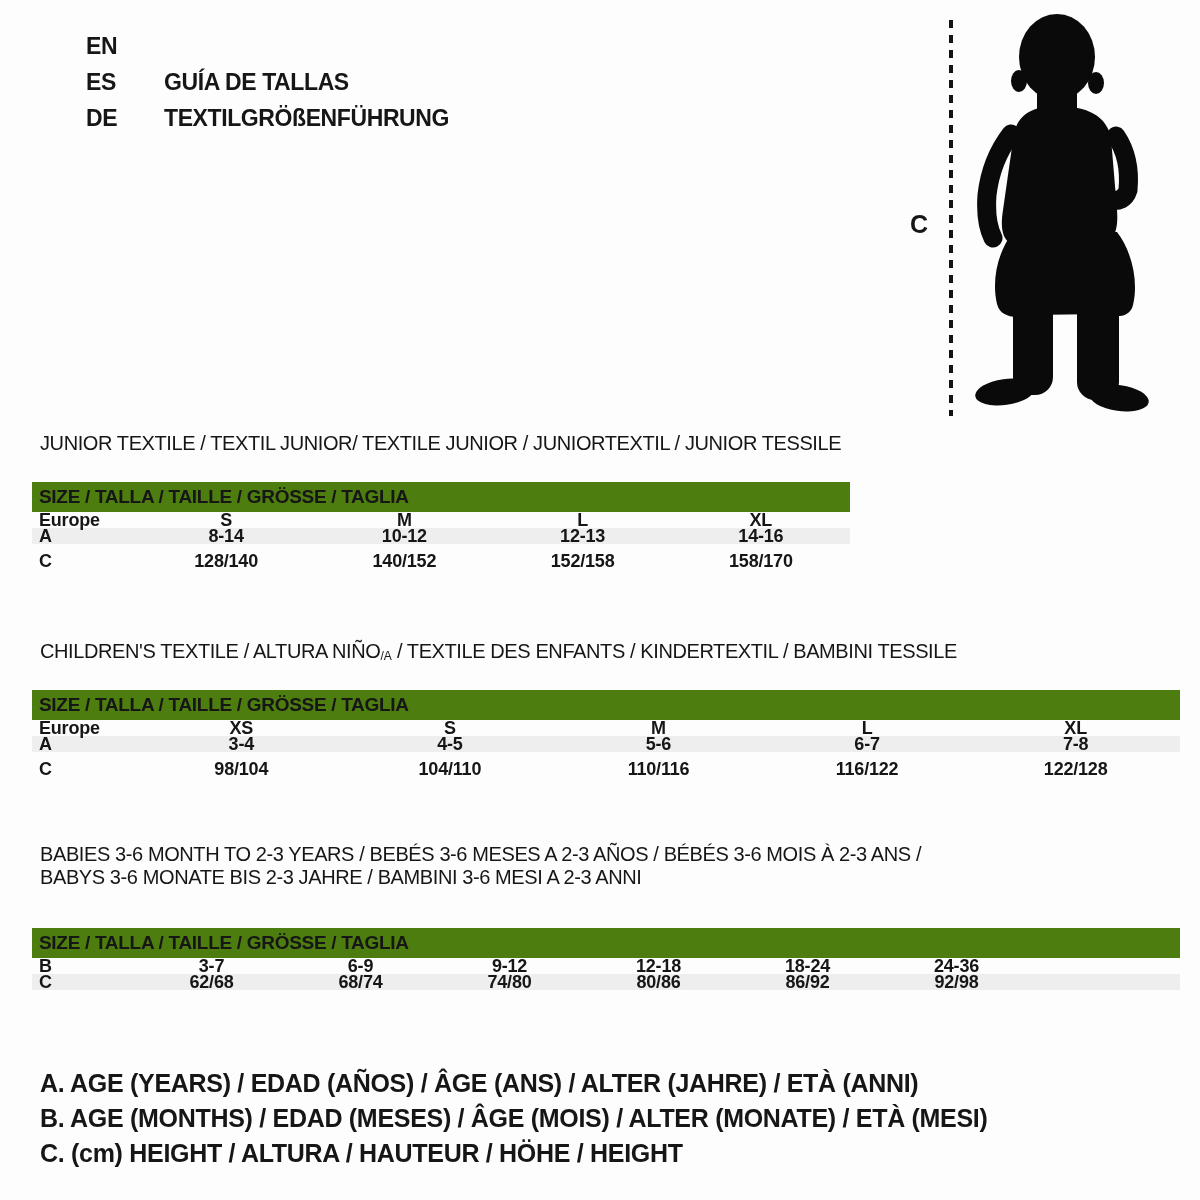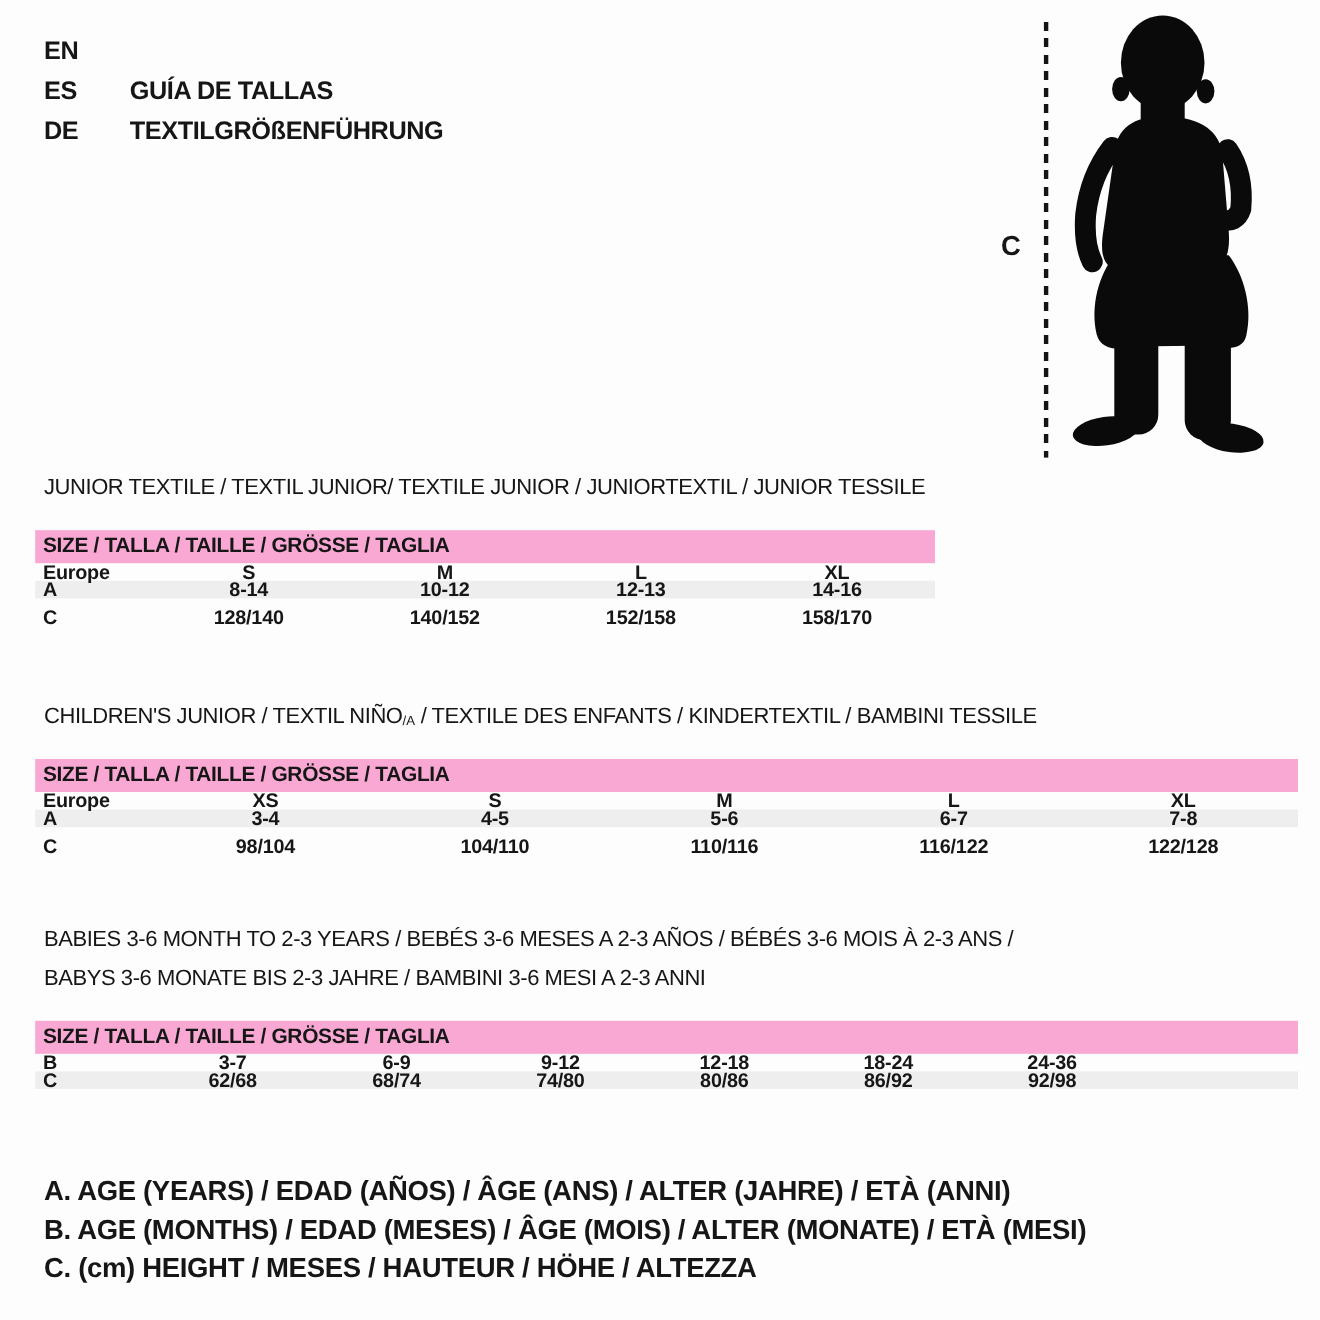--- a/index.html
+++ b/index.html
@@ -2,41 +2,41 @@
 <html><head>
 <meta charset="utf-8">
 <style>
   html,body { margin:0; padding:0; background:#ffffff; }
   body { width:1200px; height:1200px; font-family:"Liberation Sans", sans-serif; color:#161616; }
   .page { position:relative; width:1200px; height:1200px; background:#fdfdfd; overflow:hidden; }
 
   
   .lang-block { position:absolute; left:40px; top:28px; }
   .lang-row { display:flex; height:36px; align-items:center; font-weight:bold; font-size:23px; letter-spacing:-0.4px; white-space:nowrap; }
-  .lang-code { width:78px; flex:0 0 78px; }
+  .lang-code { width:78px; flex:0 0 78px;margin-left:46px; }
 
   
   .figure { position:absolute; left:880px; top:0; width:320px; height:432px; }
   .measure-line { position:absolute; left:69px; top:20px; width:4px; height:396px;
     background:repeating-linear-gradient(to bottom, #141414 0 8px, transparent 8px 15px); }
   .figure-label { position:absolute; left:30px; top:210px; font-weight:bold; font-size:25px; }
   .silhouette-svg { position:absolute; left:93px; top:10px; }
 
   
   .section-heading { position:absolute; left:40px; font-weight:normal; font-size:20px;
     letter-spacing:-0.4px; white-space:nowrap; }
   .section-heading .sub { font-size:12px; position:relative; top:2px; letter-spacing:0; }
-  .heading-line2 { display:block; margin-top:12px; }
+  .heading-line2 { display:block; }
 
   
   .size-table { position:absolute; left:32px; }
   .tbl-junior   { top:482px; width:818px; }
   .tbl-children { top:690px; width:1148px; }
   .tbl-babies   { top:928px; width:1148px; }
-  .size-bar { height:30px; background:#f9a8d4; font-weight:bold; font-size:19px;
+  .size-bar { height:30px; background:#4d7c0f; font-weight:bold; font-size:19px;
     line-height:30px; padding-left:7px; letter-spacing:-0.3px; box-sizing:border-box; }
   .trow { display:flex; height:16px; align-items:center; font-weight:bold; font-size:18px;
     letter-spacing:-0.2px; }
   .trow.alt { background:#eeeeee; }
   .trow.tall { height:34px; }
   .tlabel { flex:0 0 105px; width:105px; padding-left:7px; box-sizing:border-box; }
   .tcell { flex:1 1 0; text-align:center; }
   .tcell.empty { }
 
   
@@ -116,21 +116,21 @@
     <div class="trow tall">
       <div class="tlabel">C</div>
       <div class="tcell">128/140</div>
       <div class="tcell">140/152</div>
       <div class="tcell">152/158</div>
       <div class="tcell">158/170</div>
     </div>
   </div>
 
   <div class="section-heading" style="top:640px;">
-    <span>CHILDREN'S JUNIOR / TEXTIL NIÑO</span><span class="sub">/A</span><span> / TEXTILE DES ENFANTS / KINDERTEXTIL / BAMBINI TESSILE</span>
+    <span>CHILDREN'S TEXTILE / ALTURA NIÑO</span><span class="sub">/A</span><span> / TEXTILE DES ENFANTS / KINDERTEXTIL / BAMBINI TESSILE</span>
   </div>
   <div class="size-table tbl-children">
     <div class="size-bar">SIZE / TALLA / TAILLE / GRÖSSE / TAGLIA</div>
     <div class="trow">
       <div class="tlabel">Europe</div>
       <div class="tcell">XS</div>
       <div class="tcell">S</div>
       <div class="tcell">M</div>
       <div class="tcell">L</div>
       <div class="tcell">XL</div>
@@ -177,16 +177,16 @@
       <div class="tcell">80/86</div>
       <div class="tcell">86/92</div>
       <div class="tcell">92/98</div>
       <div class="tcell empty"></div>
     </div>
   </div>
 
   <div class="legend">
     <div class="legend-line">A. AGE (YEARS) / EDAD (AÑOS) / ÂGE (ANS) / ALTER (JAHRE) / ETÀ (ANNI)</div>
     <div class="legend-line">B. AGE (MONTHS) / EDAD (MESES) / ÂGE (MOIS) / ALTER (MONATE) / ETÀ (MESI)</div>
-    <div class="legend-line">C. (cm) HEIGHT / MESES / HAUTEUR / HÖHE / ALTEZZA</div>
+    <div class="legend-line">C. (cm) HEIGHT / ALTURA / HAUTEUR / HÖHE / HEIGHT</div>
   </div>
 
 </div>
 
 </body></html>

